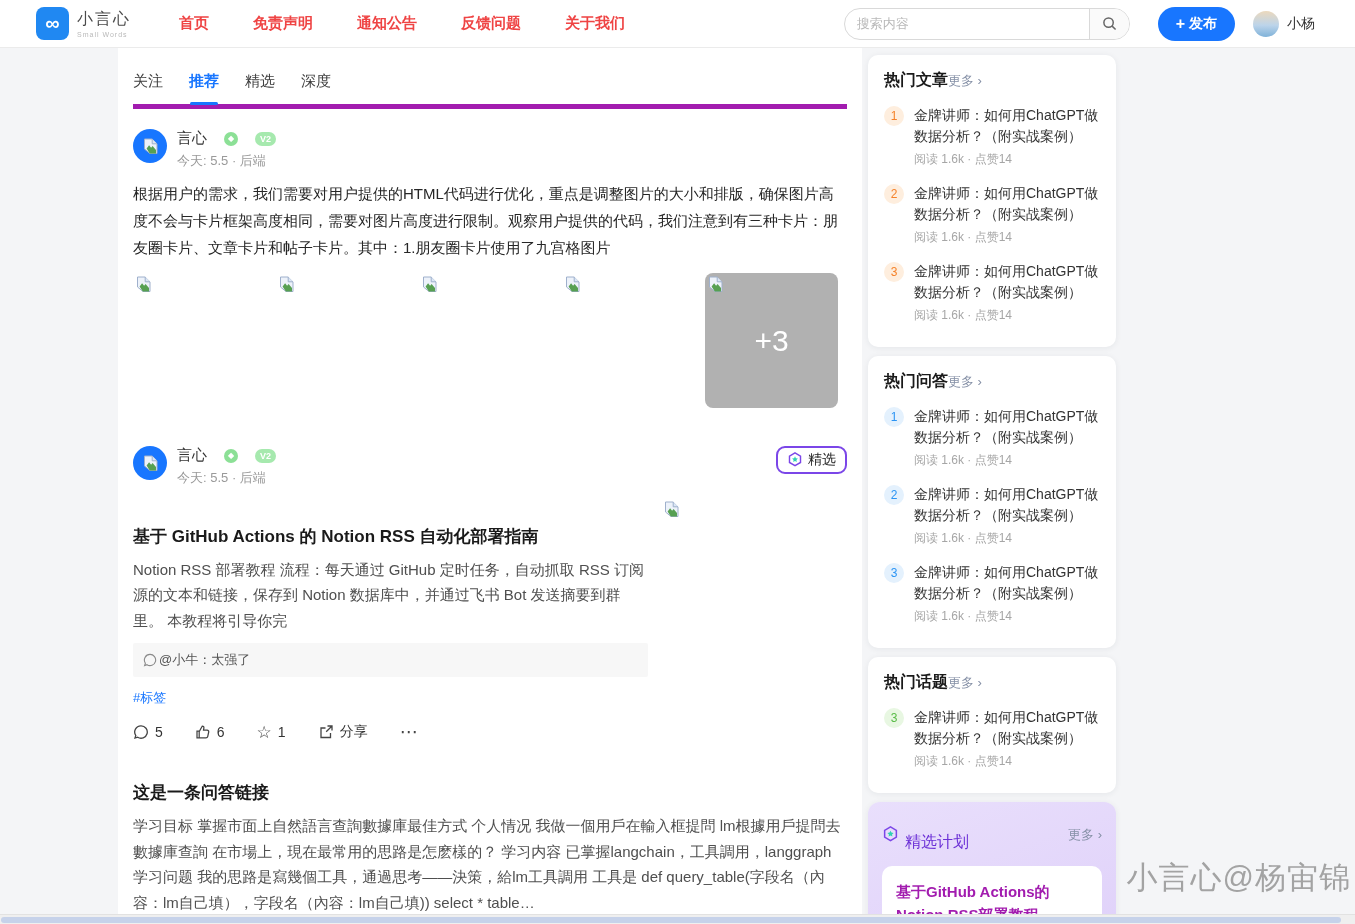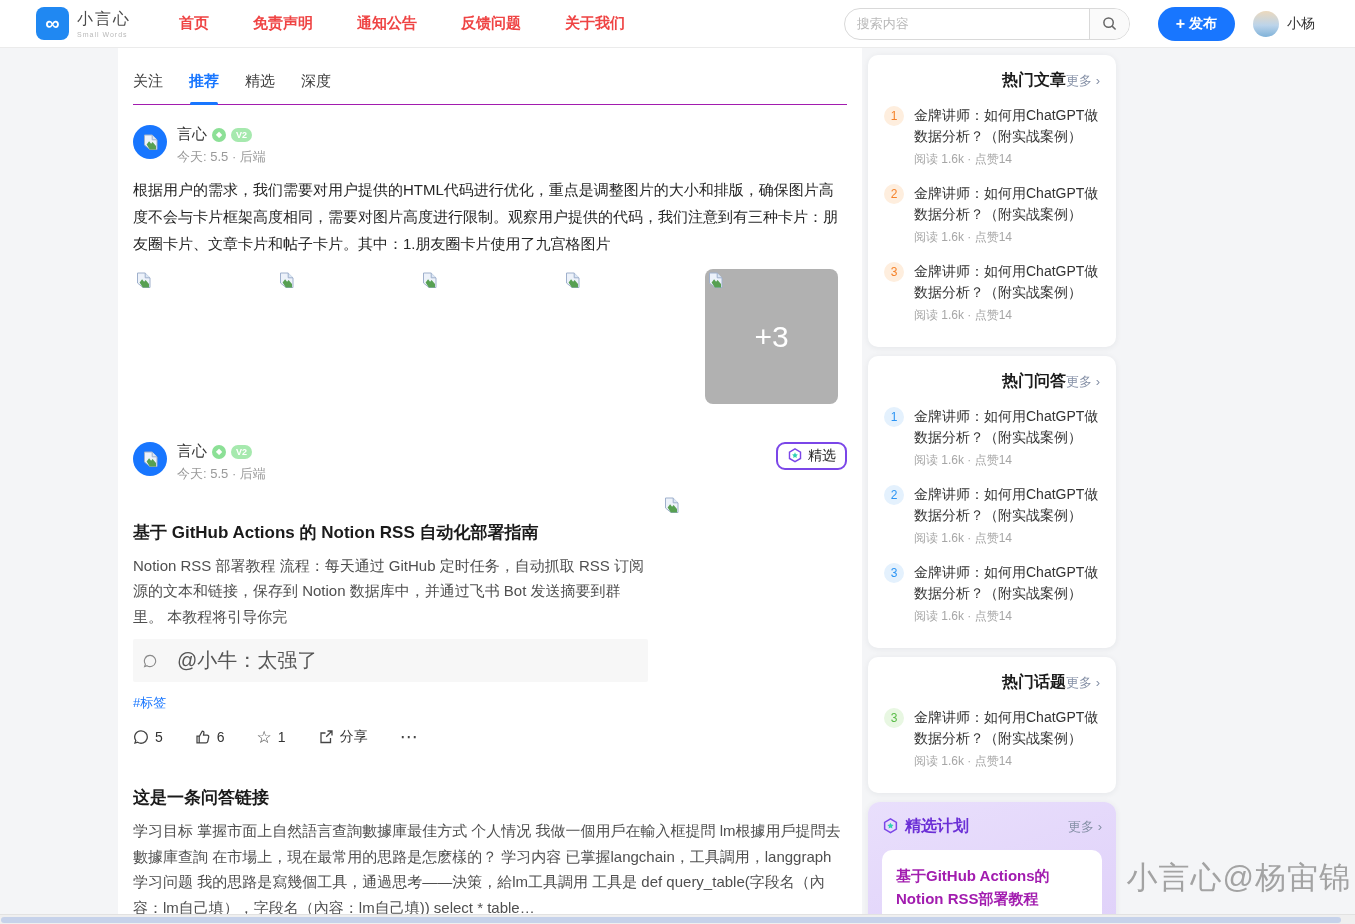--- a/index.html
+++ b/index.html
@@ -30,31 +30,31 @@
              align-items:center; gap:4px; cursor:pointer; font-family:inherit; }
   .publish .plus { font-size:16px; font-weight:700; }
   .user { margin-left:18px; display:flex; align-items:center; gap:8px; cursor:pointer; }
   .avatar-img { width:26px; height:26px; border-radius:50%;
                 background:linear-gradient(180deg,#ecd9bd 0%,#bcd4ea 55%,#7fb2d9 100%); }
   .user-name { font-size:14px; color:#333; }
 
   
   .feed { position:absolute; left:118px; top:48px; width:744px; height:866px; background:#fff;
           padding:24px 15px 0 15px; }
-  .tabs { display:flex; gap:26px; border-bottom:1px solid #a21caf;text-align:right; }
+  .tabs { display:flex; gap:26px; border-bottom:5px solid #a21caf;text-align:right; }
   .tab { position:relative; font-size:15px; color:#3d3d3d; padding-bottom:13px; }
   .tab.active { color:#1876ff; font-weight:700; }
   .tab.active::after { content:""; position:absolute; left:1px; right:1px; bottom:-1px; height:3px;
                        background:#1876ff; border-radius:2px; }
 
   .post { padding:20px 0 18px 0; }
   .post-head { display:flex; gap:10px; }
   .avatar { width:34px; height:34px; border-radius:50%; background:#1876ff; flex:none;
             display:flex; align-items:center; justify-content:center; overflow:hidden; }
-  .author-line { display:flex; align-items:center; gap:5px; }
+  .author-line { display:flex; align-items:center; gap:17px; }
   .author-name { font-size:15px; color:#333; font-weight:500; }
   .badge-dot { width:14px; height:14px; border-radius:50%; background:#8ce096; color:#fff;
                font-size:8px; display:inline-flex; align-items:center; justify-content:center; }
   .badge-lv { height:14px; padding:0 5px; border-radius:7px; background:#a6e9ae; color:#fff;
               font-size:9px; font-weight:700; display:inline-flex; align-items:center; }
   .post-meta { font-size:13px; color:#9a9a9a; margin-top:4px; }
   .post-body { font-size:15px; color:#262626; line-height:1.8; margin-top:10px; }
 
   .img-grid { display:flex; gap:10px; margin-top:12px; }
   .img-cell { width:133px; height:135px; position:relative; }
@@ -63,52 +63,52 @@
   .overlay-text { position:absolute; inset:0; display:flex; align-items:center; justify-content:center;
                   color:#fff; font-size:30px; font-weight:400; }
 
   .featured-badge { margin-left:auto; align-self:flex-start; display:flex; align-items:center; gap:5px;
                     border:2px solid #7b46e8; border-radius:9px; padding:3px 9px; background:#fff;
                     font-size:14px; color:#222; cursor:pointer; }
   .post2-body { display:flex; margin-top:14px; }
   .post2-left { width:515px; flex:none;margin-top:24px; }
   .post-title { font-size:17px; font-weight:700; color:#1a1a1a; line-height:1.4; }
   .post-excerpt { font-size:15px; color:#4f4f4f; line-height:1.7; margin-top:8px; }
-  .quote-box { margin-top:10px; background:#f7f7f7; padding:8px 10px; font-size:20px; color:#555;
-               display:flex; gap:20px; align-items:center; border-radius:2px; }
+  .quote-box { margin-top:10px; background:#f7f7f7; padding:8px 10px; font-size:13px; color:#555;
+               display:flex; gap:2px; align-items:center; border-radius:2px; }
   .post2-right { flex:1; padding-left:16px; }
   .tag-link { display:inline-block; margin-top:12px; font-size:13px; color:#1876ff; }
   .actions { display:flex; align-items:center; gap:32px; margin-top:14px; font-size:14px; color:#333; }
   .act { display:inline-flex; align-items:center; gap:6px; cursor:pointer; color:#333; }
   .star-glyph { font-size:17px; line-height:1; color:#444; }
   .more-dots { font-size:18px; letter-spacing:2px; color:#444; cursor:pointer; }
 
   .tag-chip { display:inline-block; margin-top:12px; background:#f4f4f4; color:#999; font-size:12px;
               padding:3px 9px; border-radius:4px; }
 
   
   .sidebar { position:absolute; left:868px; top:55px; width:248px; }
   .card { background:#fff; border-radius:10px; box-shadow:0 1px 6px rgba(30,40,60,.07);
           padding:15px 16px 8px 16px; margin-bottom:9px; }
-  .card-head { display:flex; align-items:center; justify-content:flex-end; margin-bottom:14px; }
+  .card-head { display:flex; align-items:center; justify-content:flex-start; margin-bottom:14px; }
   .card-title { font-size:16px; font-weight:700; color:#1a1a1a; }
   .more { font-size:13px; color:#8590a6; }
   .hot-item { display:flex; gap:10px; margin-bottom:15px; cursor:pointer; }
   .rank { width:20px; height:20px; border-radius:50%; font-size:12px; display:flex; flex:none;
           align-items:center; justify-content:center; margin-top:1px; }
   .rank.orange { background:#feeede; color:#f5822a; }
   .rank.blue   { background:#e4f1fd; color:#2b94f4; }
   .rank.green  { background:#e8f7e2; color:#58bb46; }
   .hot-title { font-size:14px; color:#333; line-height:1.5; }
   .hot-meta { font-size:12px; color:#a6a6a6; margin-top:4px; }
 
   .plan-card { background:linear-gradient(160deg,#e9dffc 0%,#decff9 100%); padding:14px; border-radius:12px; }
   .plan-head { display:flex; align-items:center; justify-content:space-between; }
   .plan-title-wrap { display:flex; align-items:center; gap:6px; }
-  .plan-card-title { font-size:16px; font-weight:700; color:#6b2fd6; }
+  .plan-card-title { font-size:16px; font-weight:400; color:#6b2fd6;margin-top:16px; }
   .plan-inner { background:#fff; border-radius:10px; padding:14px; margin-top:13px; }
   .plan-item { margin-bottom:20px; cursor:pointer; }
   .plan-item:last-child { margin-bottom:0; }
   .plan-item-title { font-size:15px; color:#a21caf; font-weight:600; line-height:1.55; }
   .plan-item-desc { font-size:12px; color:#a8a8a8; margin-top:6px; line-height:1.55; }
 
   .watermark { position:absolute; right:4px; top:857px; font-size:31px; color:#8f8f8f; opacity:.8;
                z-index:9; letter-spacing:1px; pointer-events:none; }
   .hscrollbar { position:absolute; left:0; right:0; bottom:0; height:10px; background:#efefef;
                 border-top:1px solid #e2e2e2; z-index:8; cursor:pointer; }

